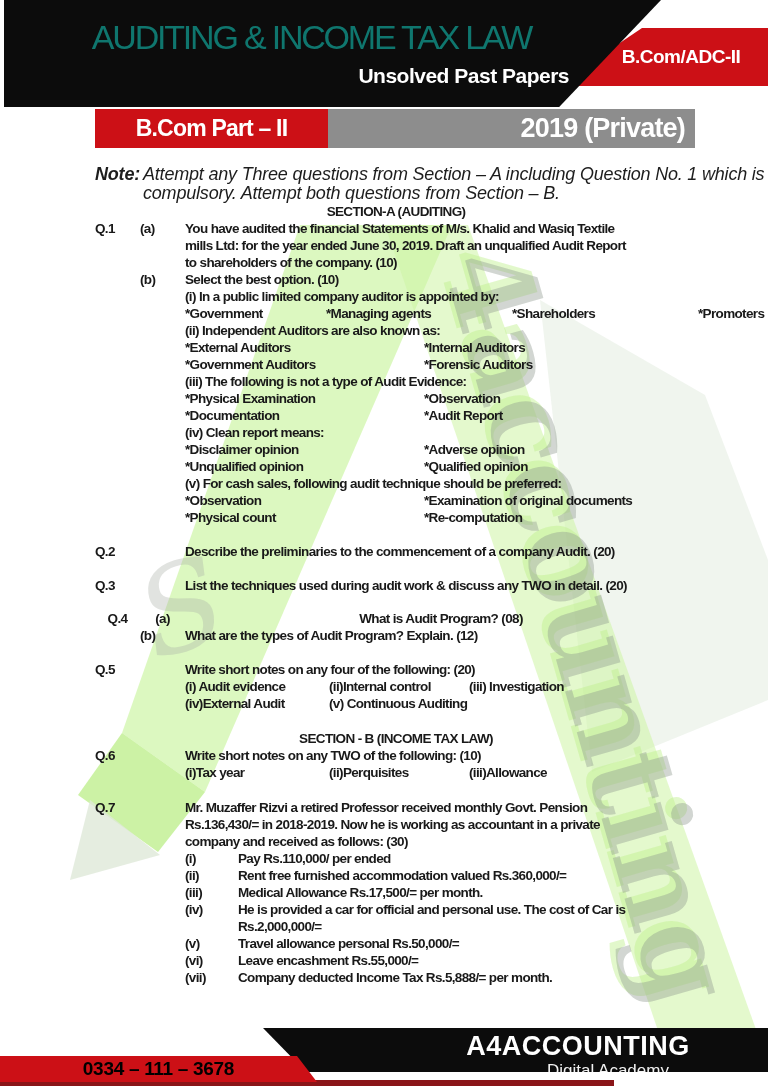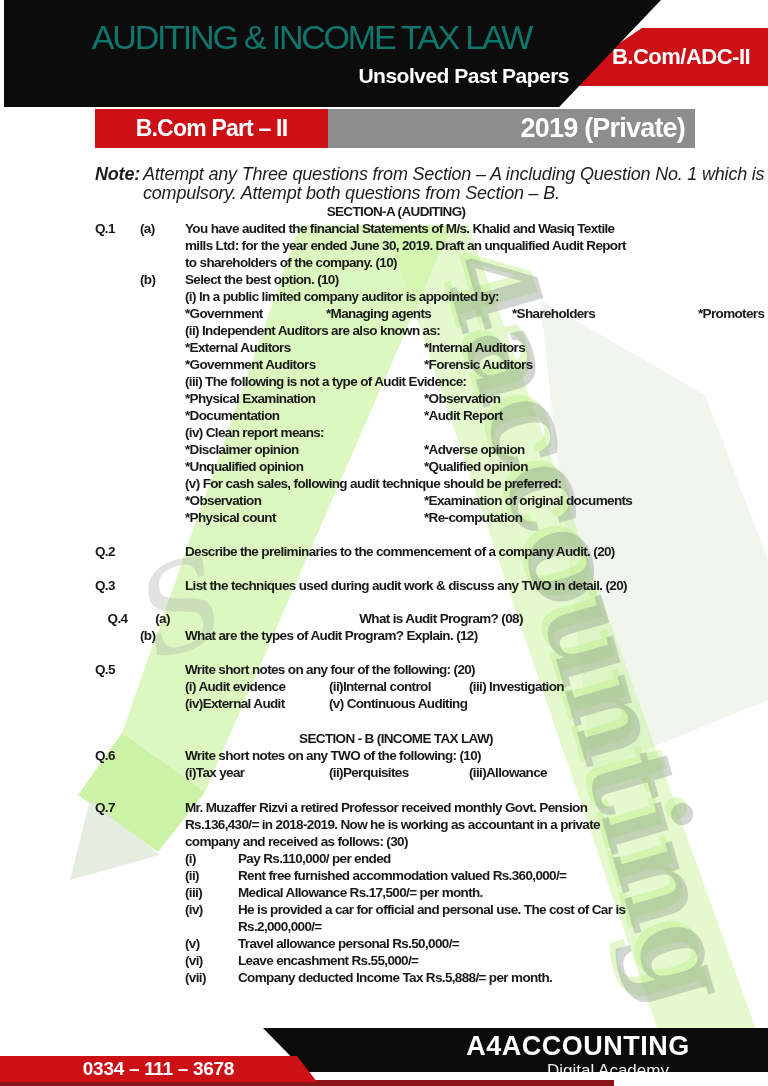--- a/index.html
+++ b/index.html
@@ -25,21 +25,21 @@
   .banner .subtitle{
     position:absolute; left:320px; top:64px; width:245px; text-align:right;
     font-size:21px; font-weight:700; letter-spacing:-0.5px; color:#fff; white-space:nowrap;
   }
   .badge{
     position:absolute; left:556px; top:28px; width:212px; height:58px;
     background:var(--red); clip-path:polygon(86px 0,100% 0,100% 100%,0 100%); z-index:2;
   }
   .badge span{
     display:block; line-height:58px; text-align:center; padding-left:38px;
-    color:#fff; font-size:22px; font-weight:700; letter-spacing:-0.5px; white-space:nowrap;
+    color:#fff; font-size:19px; font-weight:700; letter-spacing:-0.5px; white-space:nowrap;
   }
   .graybar{
     position:absolute; left:95px; top:109px; width:600px; height:39px;
     background:var(--gray_bar); z-index:2;
   }
   .partbox{
     position:absolute; left:0; top:0; width:233px; height:39px; background:var(--red);
     line-height:39px; text-align:center; color:#fff; font-size:23px; font-weight:700;
     letter-spacing:-0.8px; white-space:nowrap;
   }
@@ -87,21 +87,21 @@
   }
   .f-sub{
     position:absolute; left:138px; top:33px; width:440px; text-align:center;
     color:#f2f2f2; font-size:17px; font-weight:400; white-space:nowrap;
   }
   .f-red{
     position:absolute; left:0; top:1056px; width:317px; height:26px;
     background:var(--red); clip-path:polygon(0 0,297px 0,100% 100%,0 100%); z-index:4;
   }
   .f-red span{
-    display:block; line-height:26px; text-align:center; color:#ffffff;
+    display:block; line-height:26px; text-align:center; color:#000000;
     font-size:19px; font-weight:700; letter-spacing:-0.3px; white-space:nowrap;
   }
 </style>
 </head>
 <body>
 
 <div class="page">
 
   <svg class="wm" width="768" height="1086" viewBox="0 0 768 1086" aria-hidden="true">
     <polygon points="540,300 705,395 768,560 768,700 592,772" fill="#e6efe2" fill-opacity="0.60"></polygon>

